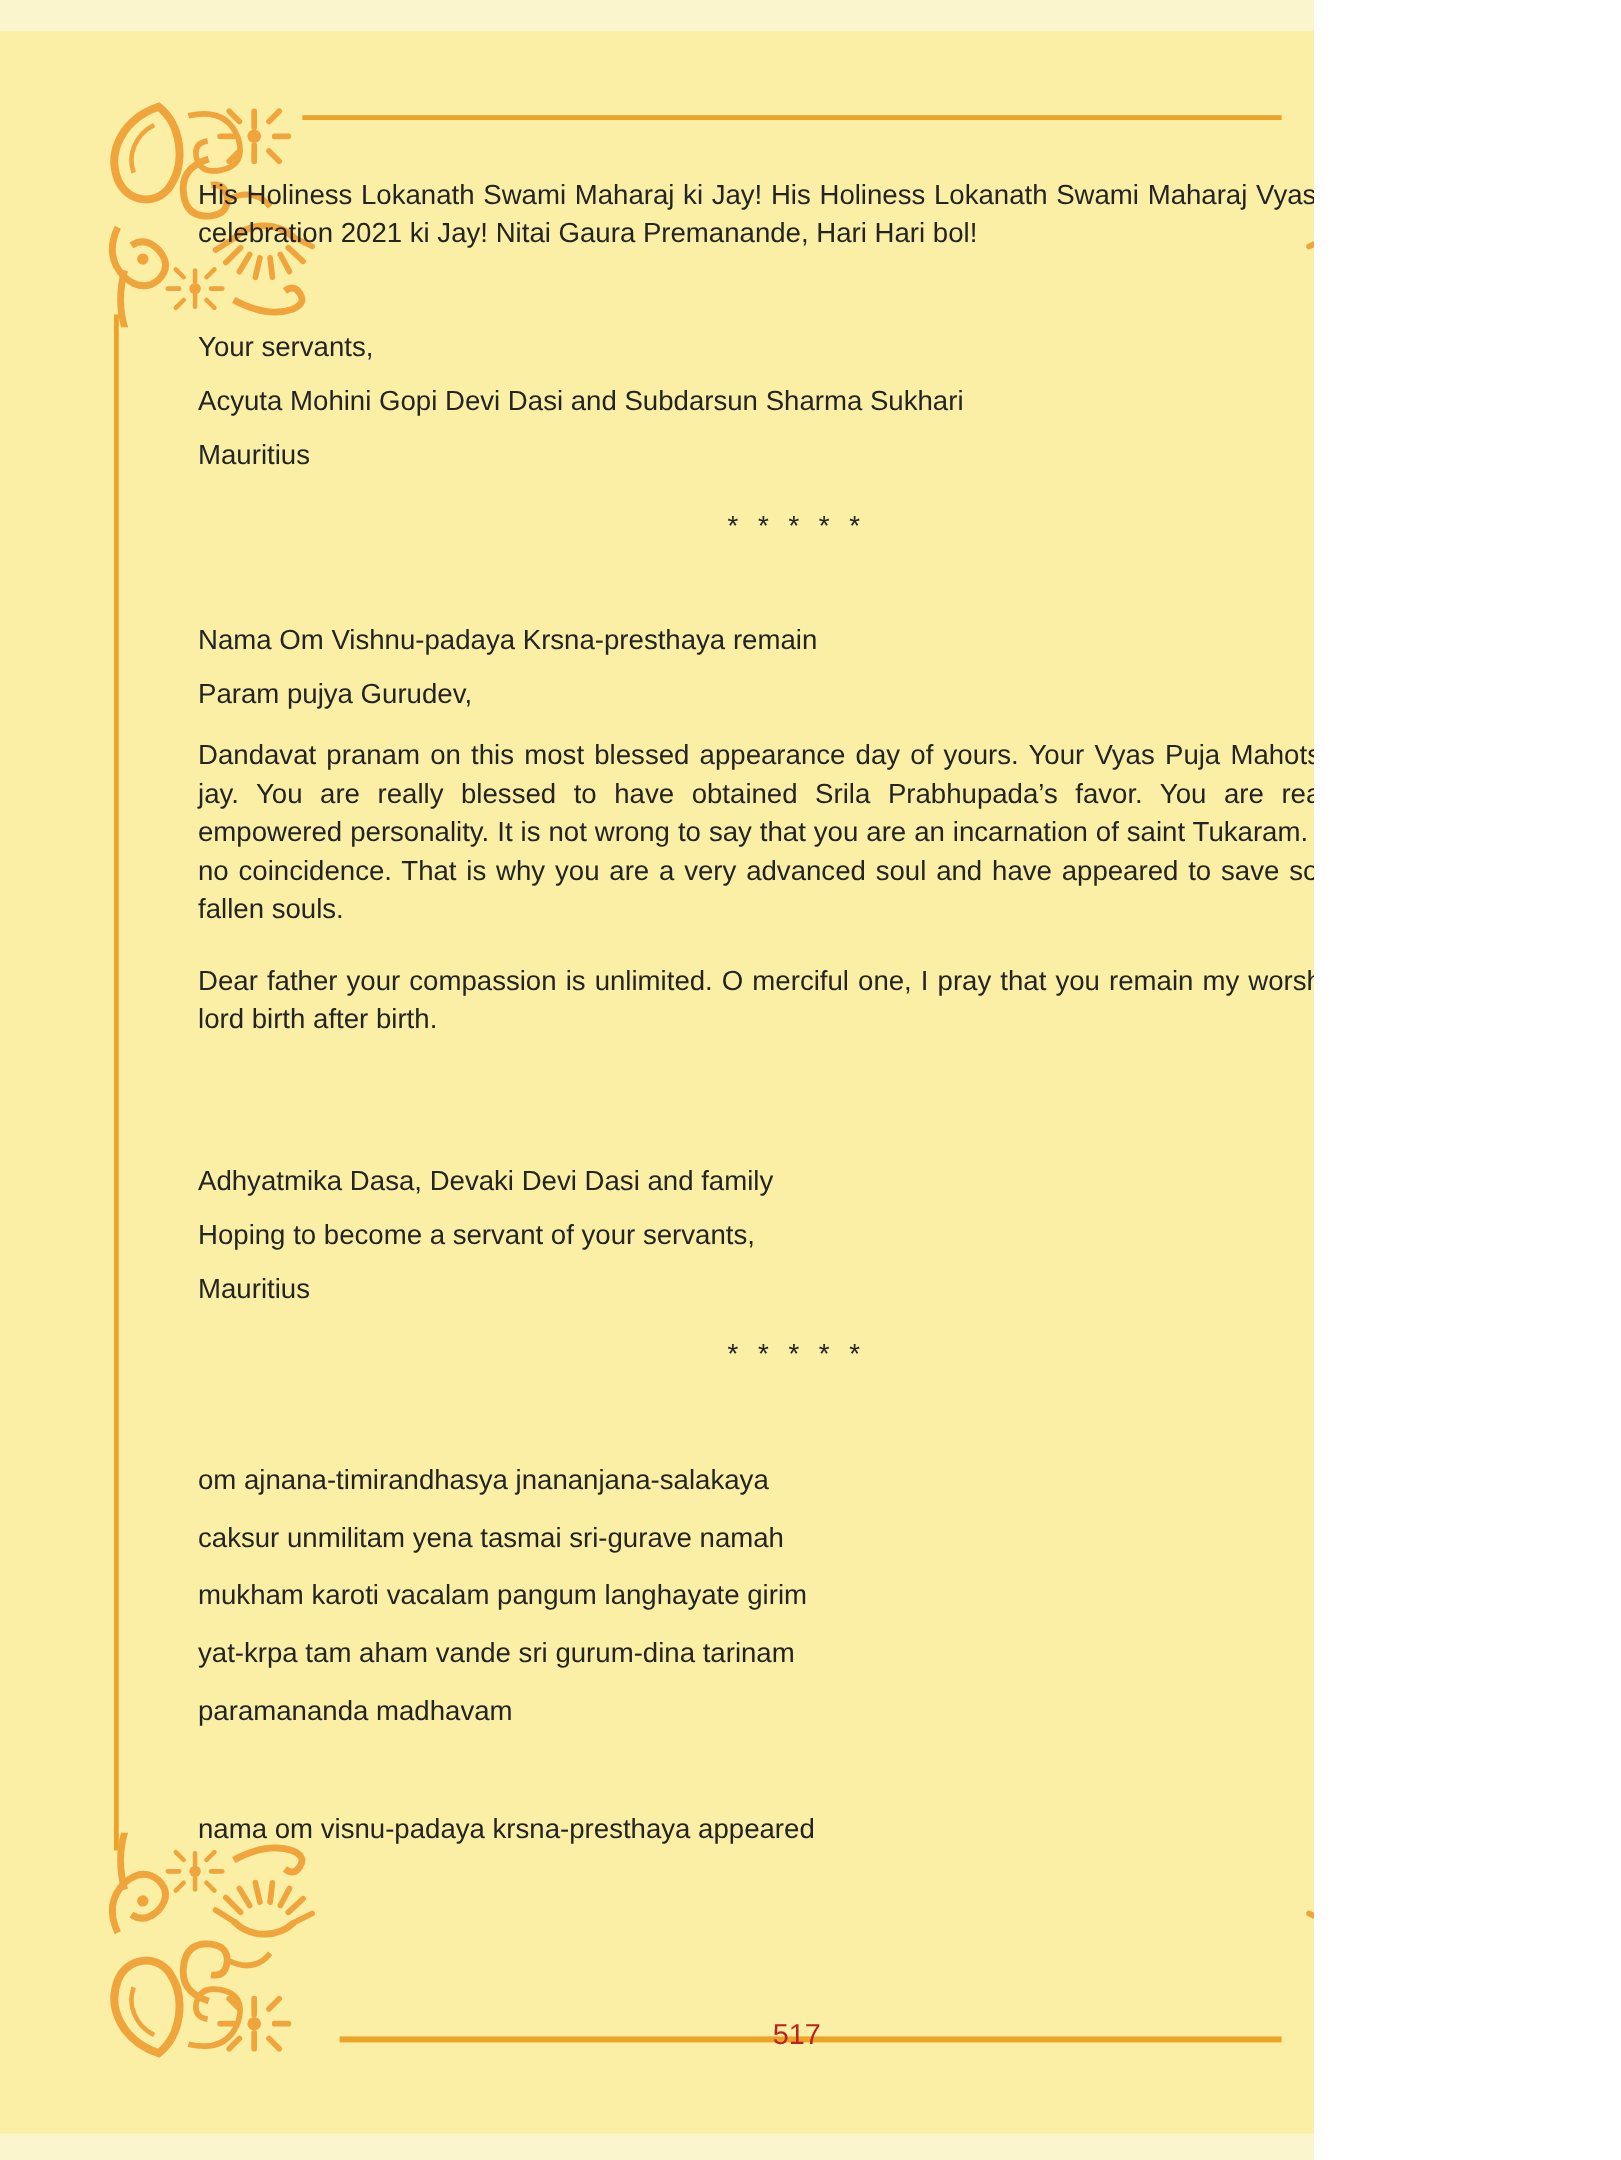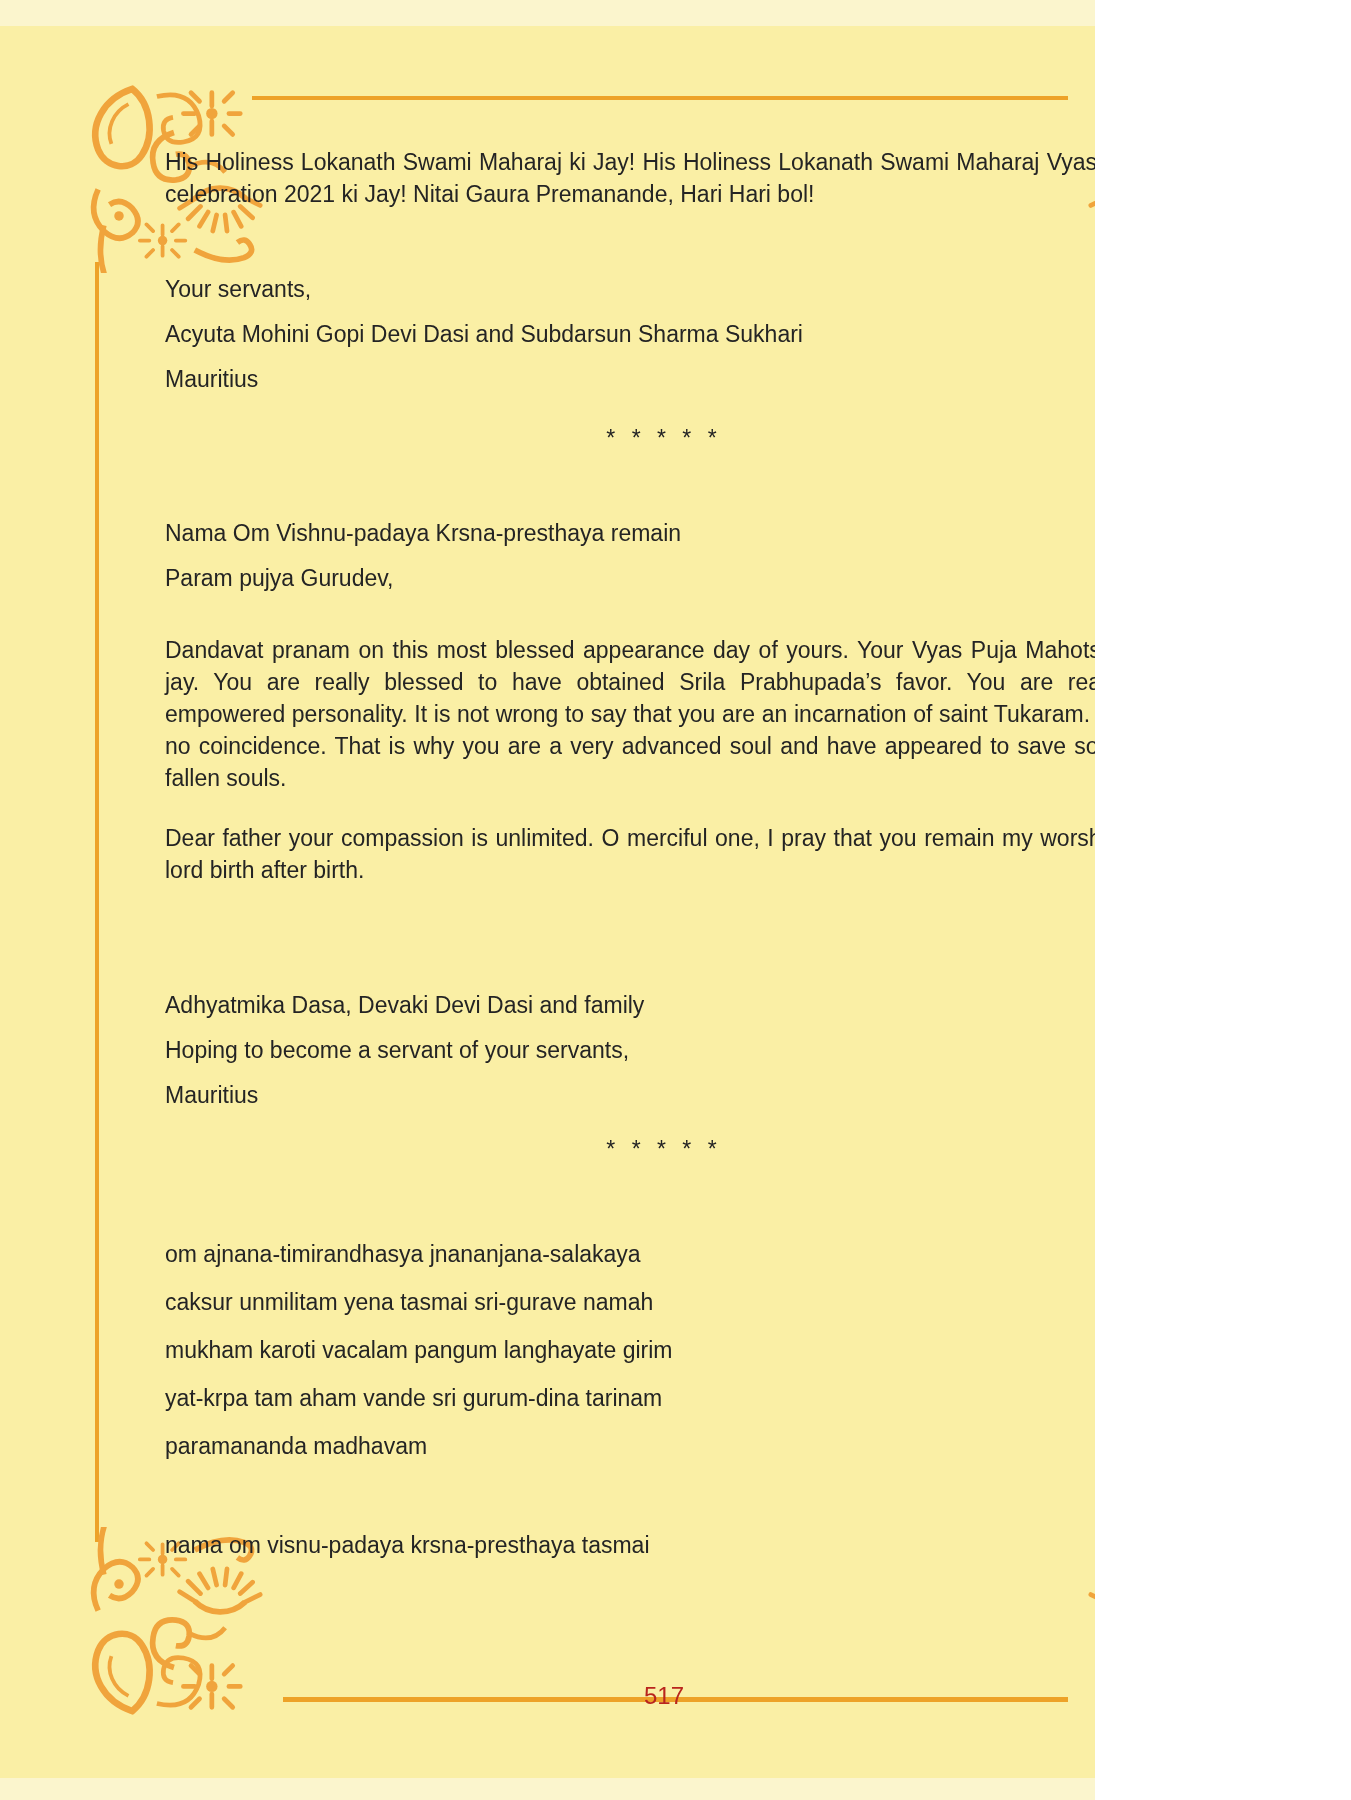--- a/index.html
+++ b/index.html
@@ -43,21 +43,21 @@
   .content{
     position:absolute;left:165px;top:146px;width:998px;
     color:var(--ink);font-size:23px;line-height:32px;
   }
   .content p{margin:0 0 13px 0;}
   p.justify{text-align:justify;}
   p.p-header{margin-bottom:63px;}
   p.sep{text-align:center;letter-spacing:5px;margin-bottom:63px;}
   p.sep1{margin-top:27px;}
   p.sep2{margin-top:22px;margin-bottom:73px;}
-  p.p-param{margin-bottom:40px;}
+  p.p-param{margin-bottom:19px;}
   p.p-body1{margin-bottom:28px;}
   p.p-body2{margin-bottom:103px;}
   p.verse{margin-bottom:16px;}
   p.p-paramananda{margin-bottom:67px;}
 
   .page-number{
     position:absolute;left:165px;top:1662px;width:998px;
     text-align:center;font-size:24px;color:var(--pagenum);margin-top:20px;
   }
 </style>
@@ -135,18 +135,18 @@
     <p>Mauritius</p>
 
     <p class="sep sep2">* * * * *</p>
 
     <p class="verse">om ajnana-timirandhasya jnananjana-salakaya</p>
     <p class="verse">caksur unmilitam yena tasmai sri-gurave namah</p>
     <p class="verse">mukham karoti vacalam pangum langhayate girim</p>
     <p class="verse">yat-krpa tam aham vande sri gurum-dina tarinam</p>
     <p class="verse p-paramananda">paramananda madhavam</p>
 
-    <p>nama om visnu-padaya krsna-presthaya tasmai</p>
+    <p>nama om visnu-padaya krsna-presthaya appeared</p>
   </main>
 
   <div class="page-number">517</div>
 
 </div>
 
 </body></html>

